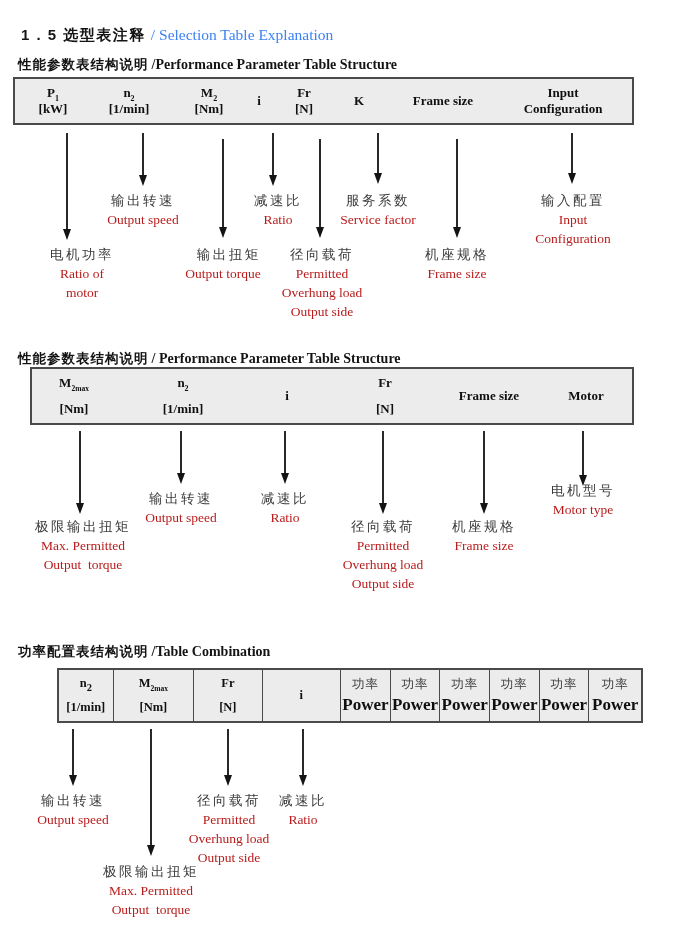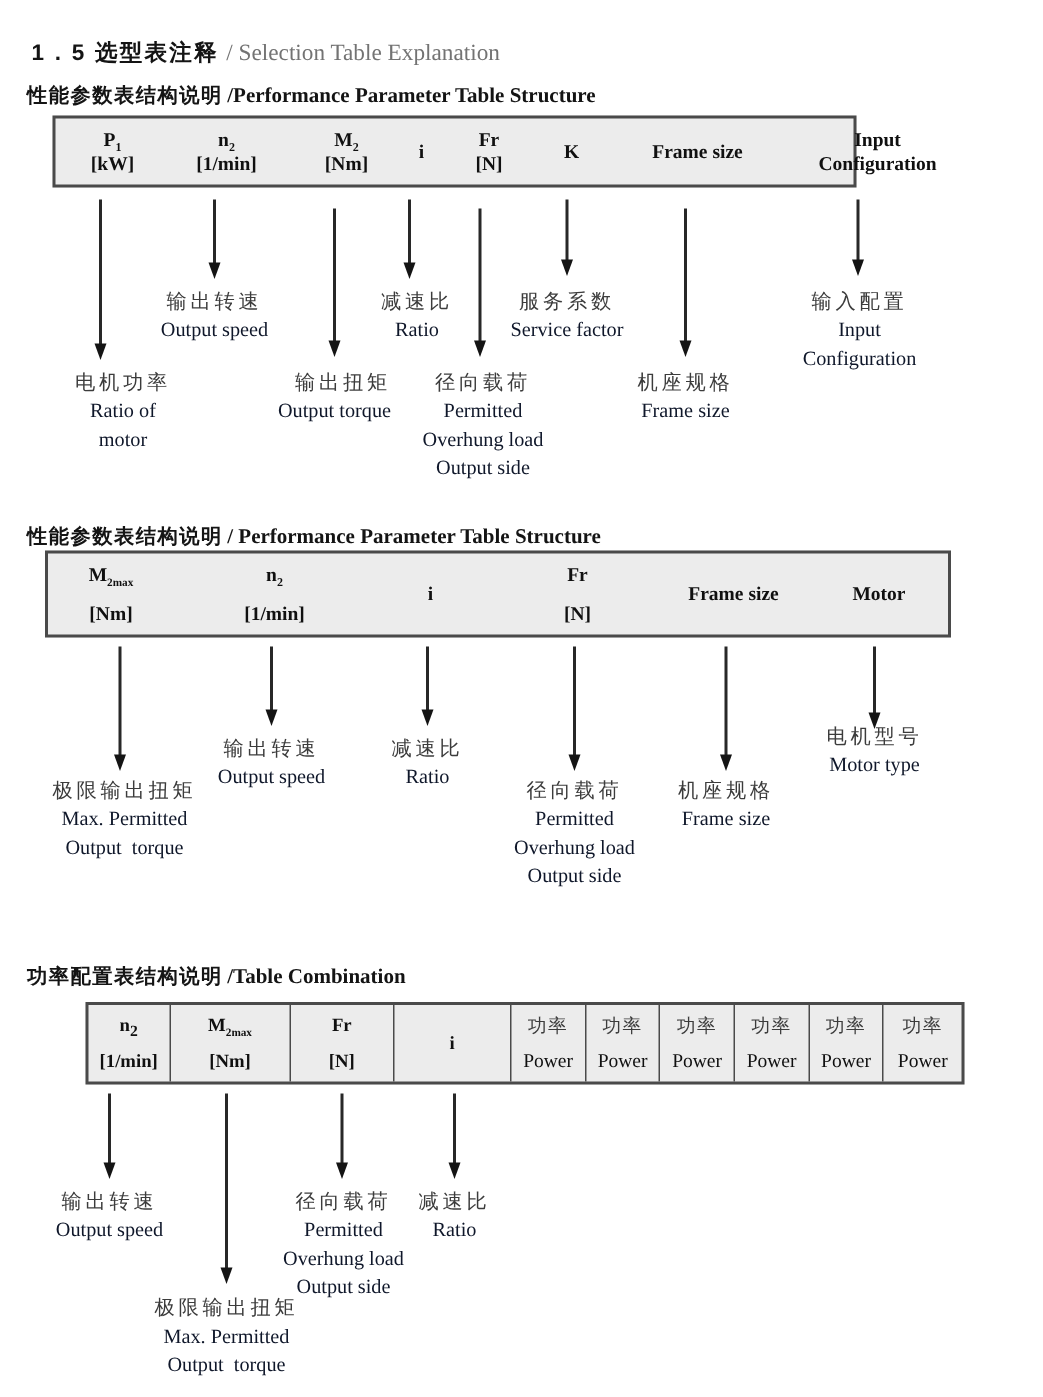--- a/index.html
+++ b/index.html
@@ -2,67 +2,67 @@
 <html><head>
 <meta charset="utf-8">
 <style>
   html,body{margin:0;padding:0;}
   body{width:695px;height:931px;background:#ffffff;position:relative;overflow:hidden;
        font-family:"Liberation Serif",serif;color:#161616;}
 
   
   .pagetitle{position:absolute;white-space:pre;}
   .pagetitle .t-cn{font-family:"Liberation Sans",sans-serif;font-weight:bold;font-size:15px;letter-spacing:1.5px;color:#141414;}
-  .pagetitle .t-en{font-family:"Liberation Serif",serif;font-size:15.5px;color:#737373;margin-left:5px;}
+  .pagetitle .t-en{font-family:"Liberation Serif",serif;font-size:15.5px;color:#3b82f6;margin-left:5px;}
   .secheading{position:absolute;white-space:pre;}
   .secheading .h-cn{font-family:"Liberation Sans",sans-serif;font-weight:bold;font-size:13.5px;letter-spacing:1px;color:#141414;}
   .secheading .h-en{font-family:"Liberation Serif",serif;font-weight:bold;font-size:14px;color:#141414;margin-left:3px;}
 
   
   .tbl{position:absolute;background:#ececec;border:2px solid #4a4a4a;box-sizing:border-box;}
   .th{position:absolute;top:0;height:100%;transform:translateX(-50%);display:flex;flex-direction:column;
       box-sizing:border-box;padding:6px 0;text-align:center;font-weight:bold;font-size:13px;color:#101010;white-space:pre;}
   .th.two{justify-content:space-between;}
   .th.one{justify-content:center;}
   .th sub{font-size:8px;line-height:0;}
   sub.big{font-size:7.5px;}
 
   
   .tbl3{position:absolute;background:#ececec;border:2px solid #4a4a4a;box-sizing:border-box;display:flex;}
   .c3{border-right:1.6px solid #4a4a4a;box-sizing:border-box;display:flex;flex-direction:column;
       justify-content:space-between;padding:6px 0;text-align:center;font-weight:bold;font-size:12.5px;color:#101010;white-space:pre;}
   .c3.one{justify-content:center;}
   .c3:last-child{border-right:none;}
   .pcn{font-family:"Liberation Sans",sans-serif;font-weight:normal;font-size:12.5px;letter-spacing:1px;color:#3c3c3c;}
-  .pen{font-weight:normal;font-size:13px;}
+  .pen{font-weight:bold;font-size:17px;}
 
   
   .arrow{position:absolute;transform:translateX(-50%);display:flex;flex-direction:column;align-items:center;}
   .arrow .shaft{width:1.4px;background:#282828;flex:1;}
   .arrow .head{width:0;height:0;border-left:4.5px solid transparent;border-right:4.5px solid transparent;
                border-top:11px solid #141414;margin-top:-1px;}
 
   
   .callout{position:absolute;transform:translateX(-50%);text-align:center;}
   .callout div{white-space:pre;line-height:19px;}
   .callout .cn{font-family:"Liberation Sans",sans-serif;font-size:13.5px;letter-spacing:2.5px;color:#3c3c3c;}
-  .callout .en{font-family:"Liberation Serif",serif;font-size:13.5px;color:#0f172a;}
+  .callout .en{font-family:"Liberation Serif",serif;font-size:13.5px;color:#b91c1c;}
 </style>
 </head>
 <body>
 
 <div class="pagetitle" style="left:13px;top:8px;">
   <span class="t-cn">1 . 5 选型表注释</span><span class="t-en">/ Selection Table Explanation</span>
 </div>
 
 <div class="secheading" style="left:10px;top:37px;">
   <span class="h-cn">性能参数表结构说明</span><span class="h-en">/Performance Parameter Table Structure</span>
 </div>
 
-<div class="tbl" style="left:35px;top:77px;width:536px;height:48px;">
+<div class="tbl" style="left:13px;top:77px;width:621px;height:48px;">
   <div class="th two" style="left:38px">
     <div><span>P</span><sub>1</sub></div>
     <div>[kW]</div>
   </div>
   <div class="th two" style="left:114px">
     <div><span>n</span><sub>2</sub></div>
     <div>[1/min]</div>
   </div>
   <div class="th two" style="left:194px">
     <div><span>M</span><sub>2</sub></div>

